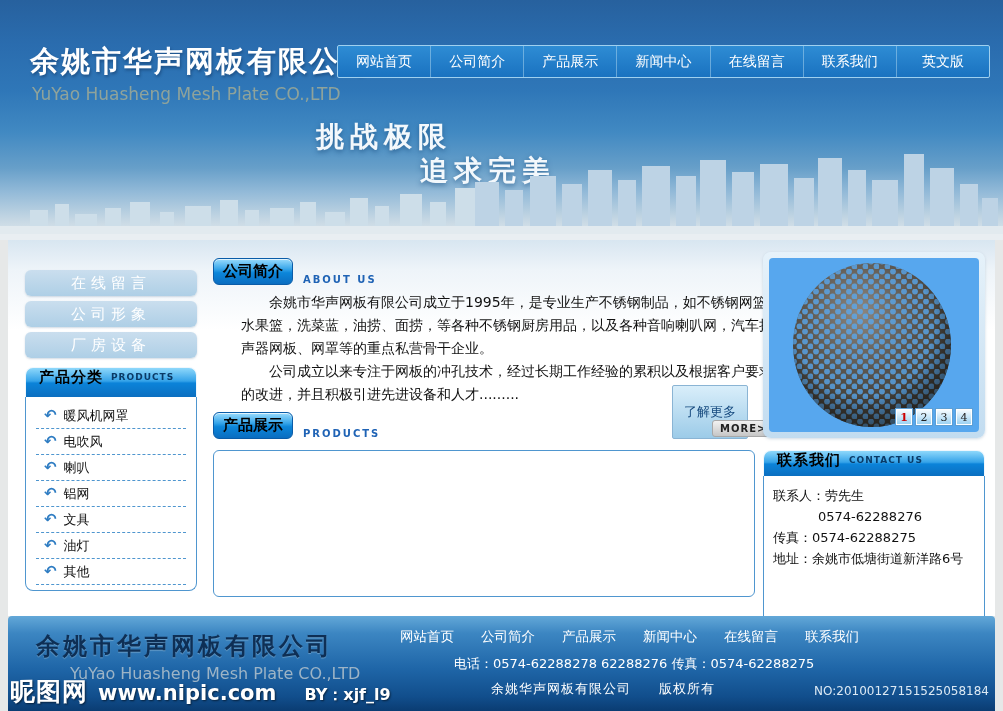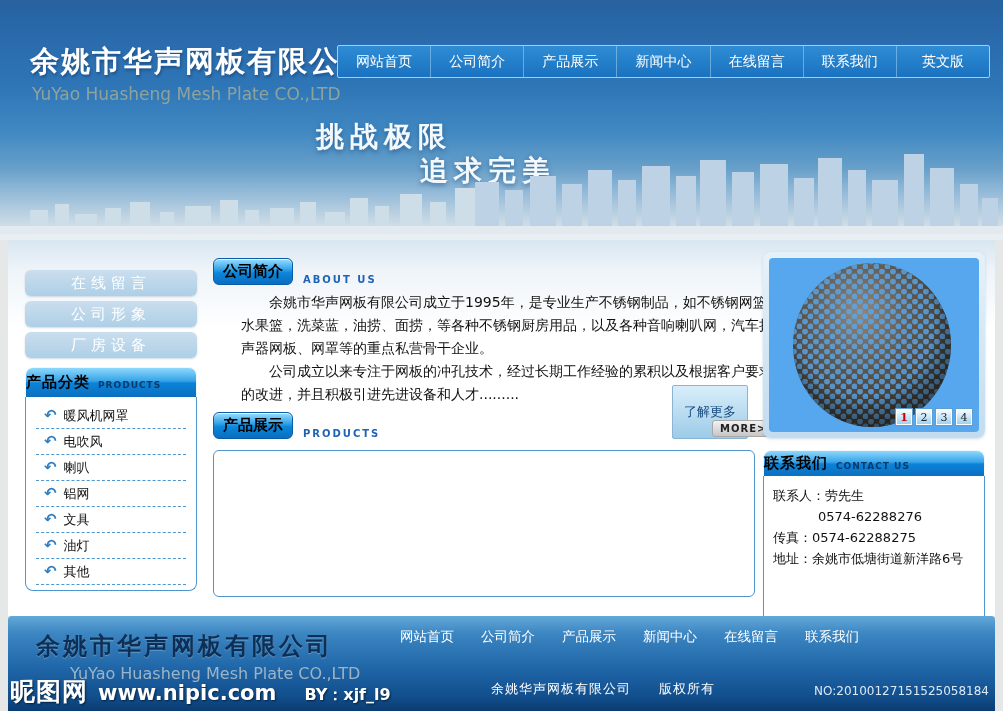--- a/index.html
+++ b/index.html
@@ -26,21 +26,21 @@
   .skyline { position:absolute; left:0; bottom:0; width:1003px; height:92px; }
 
   
   .content-bg { position:absolute; left:8px; top:240px; width:987px; height:376px;
     background:linear-gradient(180deg,#d8e6f1 0%,#eef4f9 30px,#ffffff 90px); }
 
   
   .side-btn { position:absolute; left:25px; width:172px; height:26px; border-radius:6px;
     background:linear-gradient(180deg,#cadeee,#aecfe6); color:#fff; font-size:15px; letter-spacing:5px;
     text-align:center; line-height:26px; cursor:pointer; box-shadow:0 1px 2px rgba(120,150,175,.35); }
-  .panel-header { display:flex; align-items:center; height:30px; 
+  .panel-header { display:flex; align-items:flex-start; height:30px; padding-left:13px;
     background:linear-gradient(180deg,#8ed8fb 0%,#35a3e9 45%,#0b83d9 52%,#0b6fc0 100%);
     border:1px solid #eef7fd; border-bottom:none; border-radius:8px 8px 0 0; }
   .panel-title { color:#000; font-weight:bold; font-size:15px; letter-spacing:1px; }
   .panel-sub { color:#0a3a66; font-size:9px; font-weight:bold; letter-spacing:1px; margin-left:8px; margin-top:4px; }
   .cat-panel { position:absolute; left:25px; top:367px; width:172px; height:224px; }
   .cat-body { background:#fff; border:1px solid #4f96cf; border-top:none; border-radius:0 0 8px 8px;
     height:194px; padding-top:6px; }
   .cat-item { height:26px; display:flex; align-items:center; gap:7px; margin:0 10px;
     border-bottom:1px dashed #4f96cf; font-size:13px; color:#111; cursor:pointer; padding-left:8px; }
   .arrow-icon { color:#2e7cc2; font-size:15px; font-weight:bold; line-height:1; }
@@ -284,20 +284,21 @@
     <div class="f-logo">余姚市华声网板有限公司</div>
     <div class="f-logo-en">YuYao Huasheng Mesh Plate CO.,LTD</div>
     <div class="f-links">
       <a class="f-link">网站首页</a>
       <a class="f-link">公司简介</a>
       <a class="f-link">产品展示</a>
       <a class="f-link">新闻中心</a>
       <a class="f-link">在线留言</a>
       <a class="f-link">联系我们</a>
     </div>
+    <div class="f-info">电话：0574-62288278 62288276 传真：0574-62288275</div>
     <div class="f-copy">余姚华声网板有限公司　　版权所有</div>
     <div class="f-serial">NO:20100127151525058184</div>
     <div class="watermark">
       <span class="wm-site">昵图网</span>
       <span class="wm-url">www.nipic.com</span>
       <span class="wm-by">BY：xjf_l9</span>
     </div>
   </div>
 
 </div>

